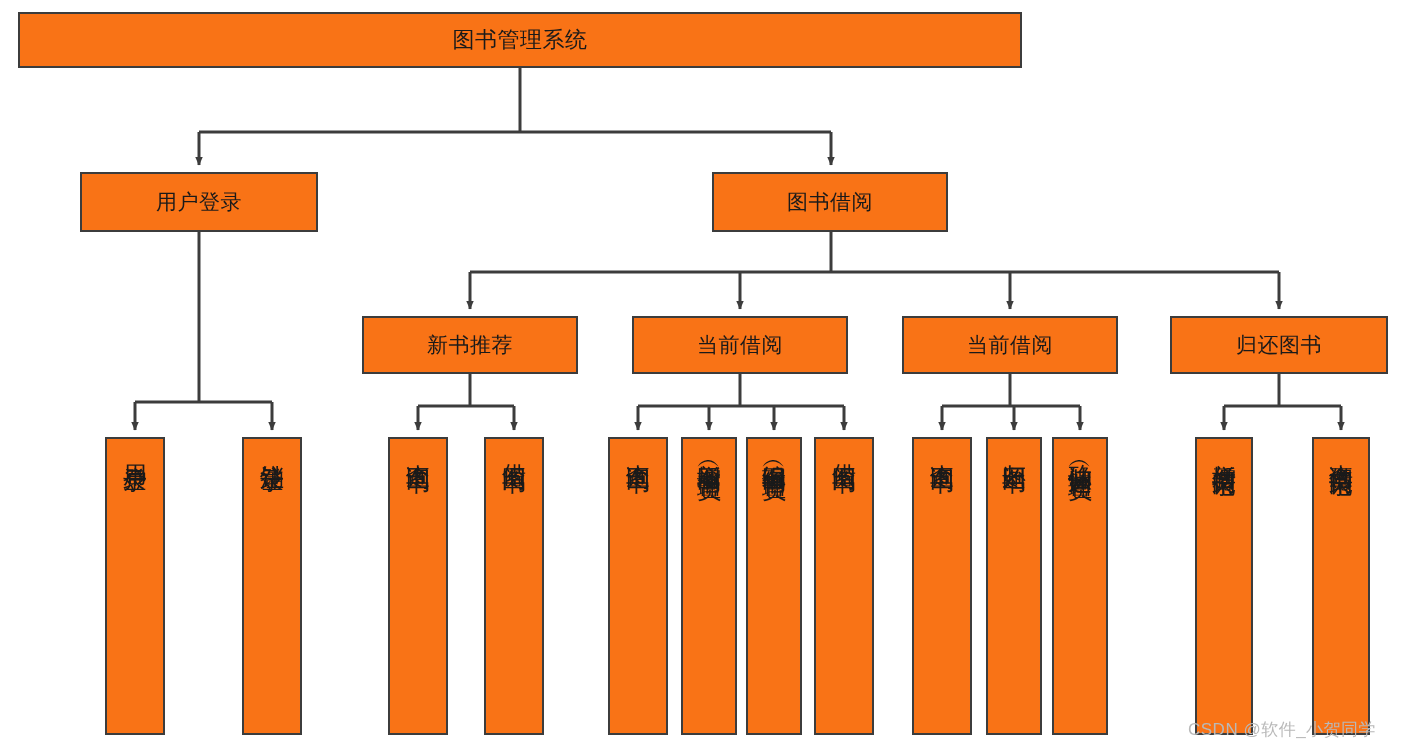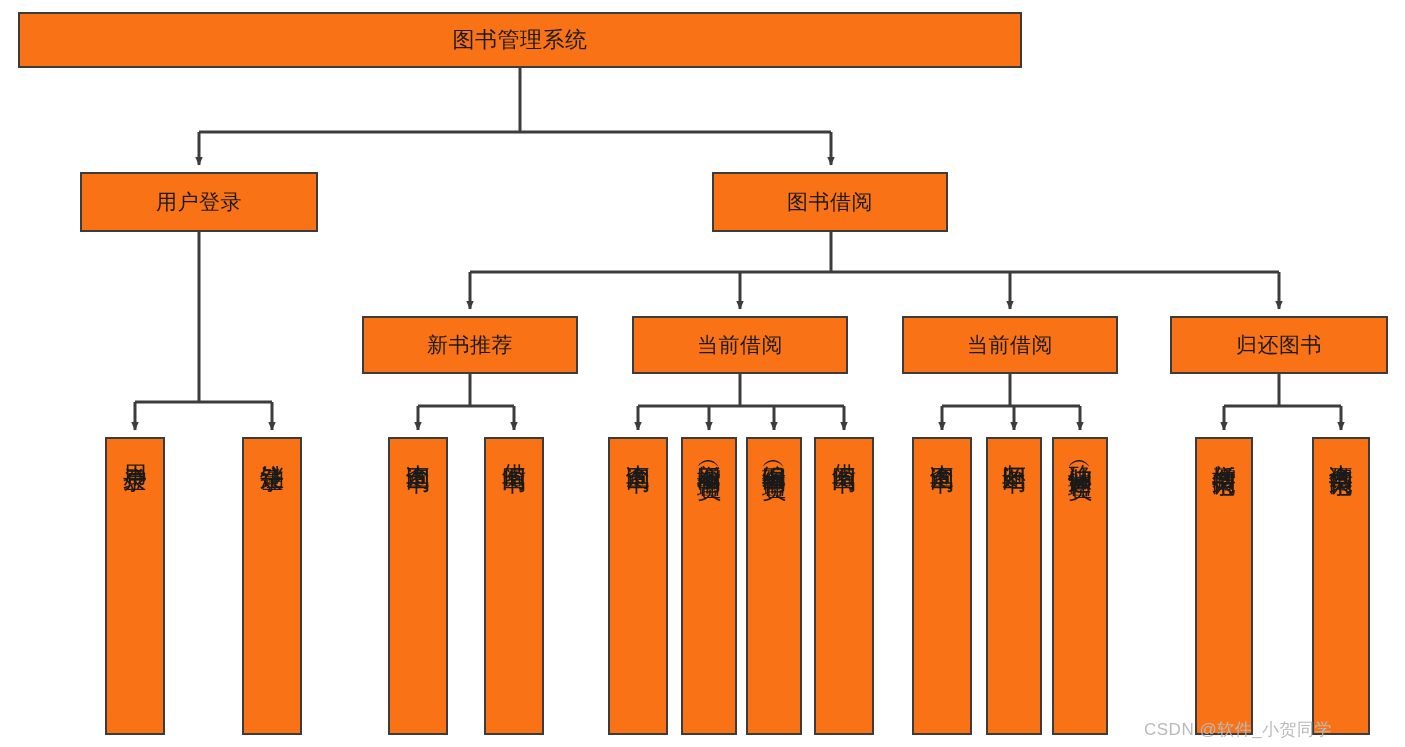--- a/index.html
+++ b/index.html
@@ -185,15 +185,15 @@
   <div class="node vert tall" style="left:1052px; top:437px; width:56px; height:298px;">
     <span class="lbl">确认归还（管理员）</span>
   </div>
   <div class="node vert" style="left:1195px; top:437px; width:58px; height:298px;">
     <span class="lbl">新增借阅记录</span>
   </div>
   <div class="node vert" style="left:1312px; top:437px; width:58px; height:298px;">
     <span class="lbl">查询借阅记录</span>
   </div>
 
-  <div class="watermark" style="left:1144px; top:718px;">CSDN @软件_小贺同学</div>
+  <div class="watermark" style="left:1188px; top:718px;">CSDN @软件_小贺同学</div>
 
 </div>
 
 </body></html>

